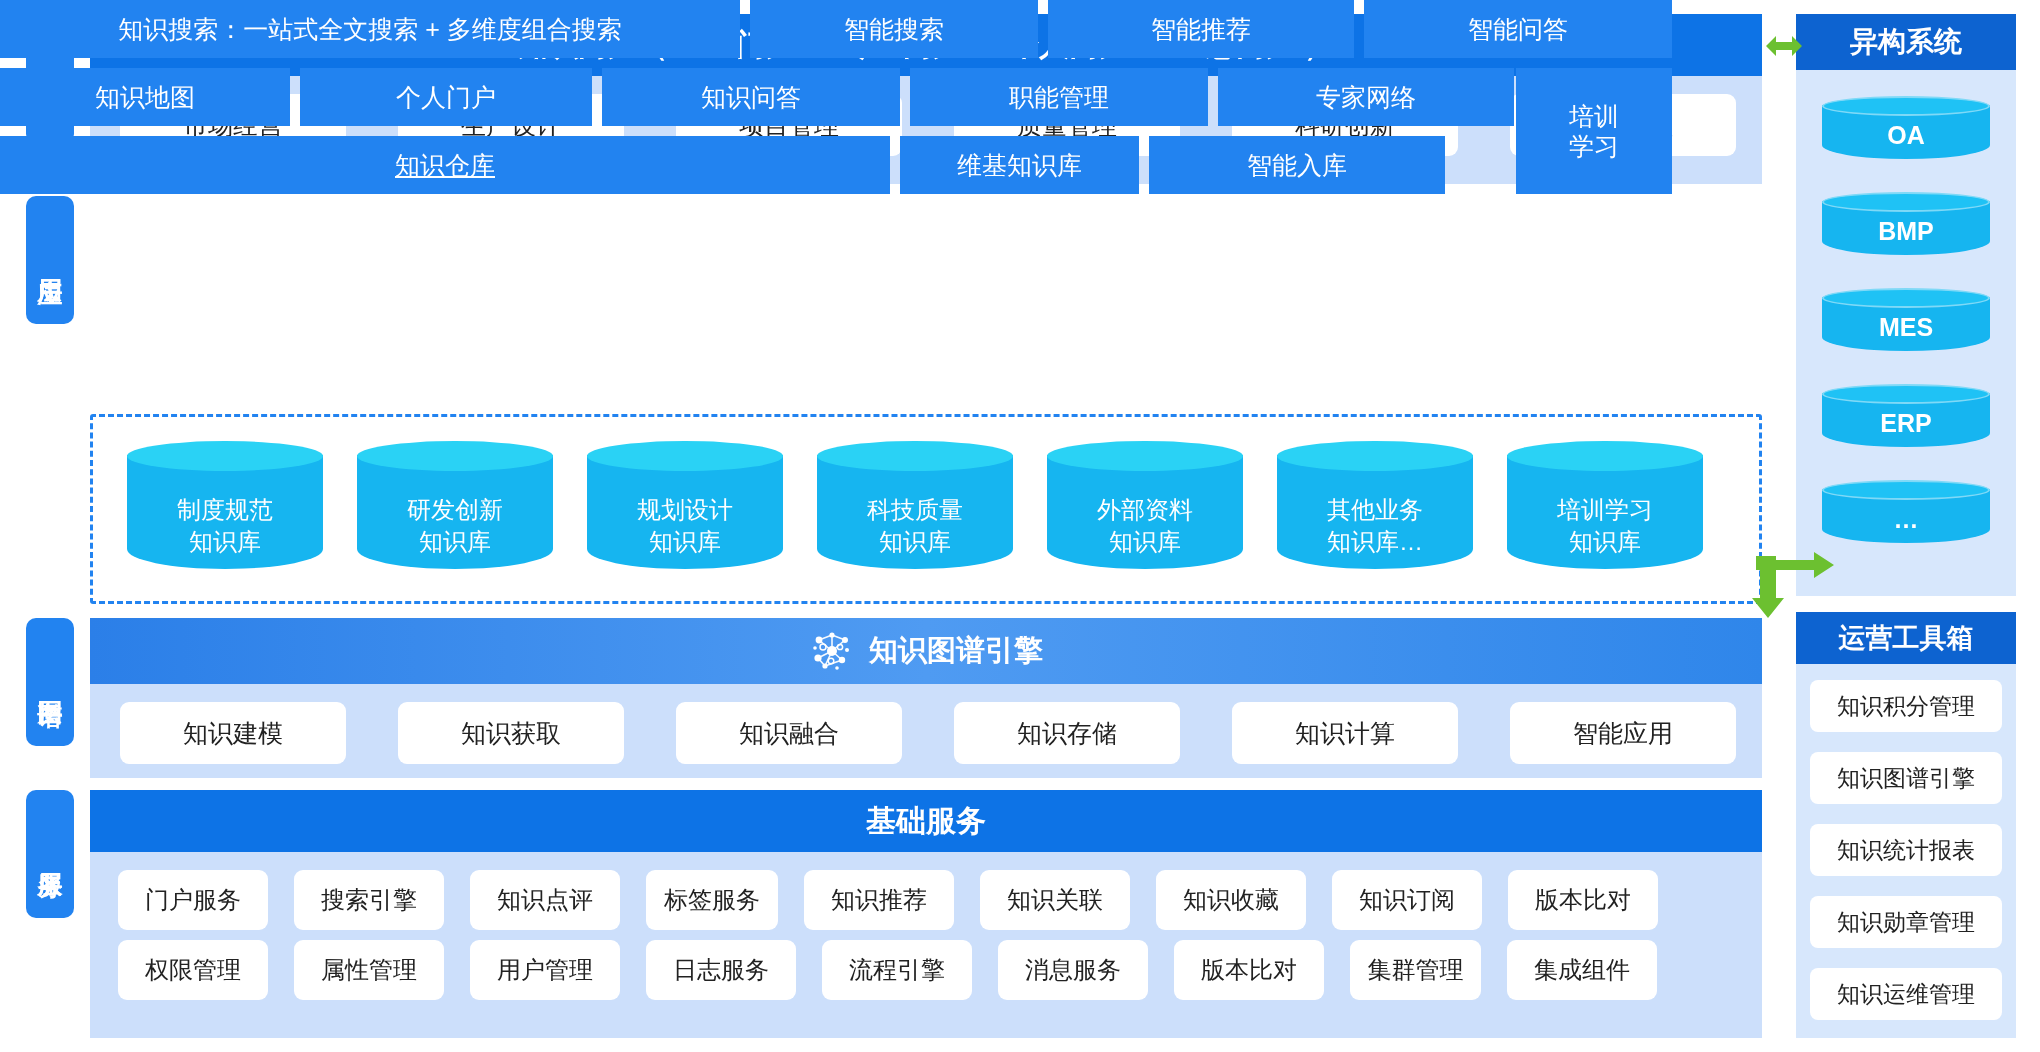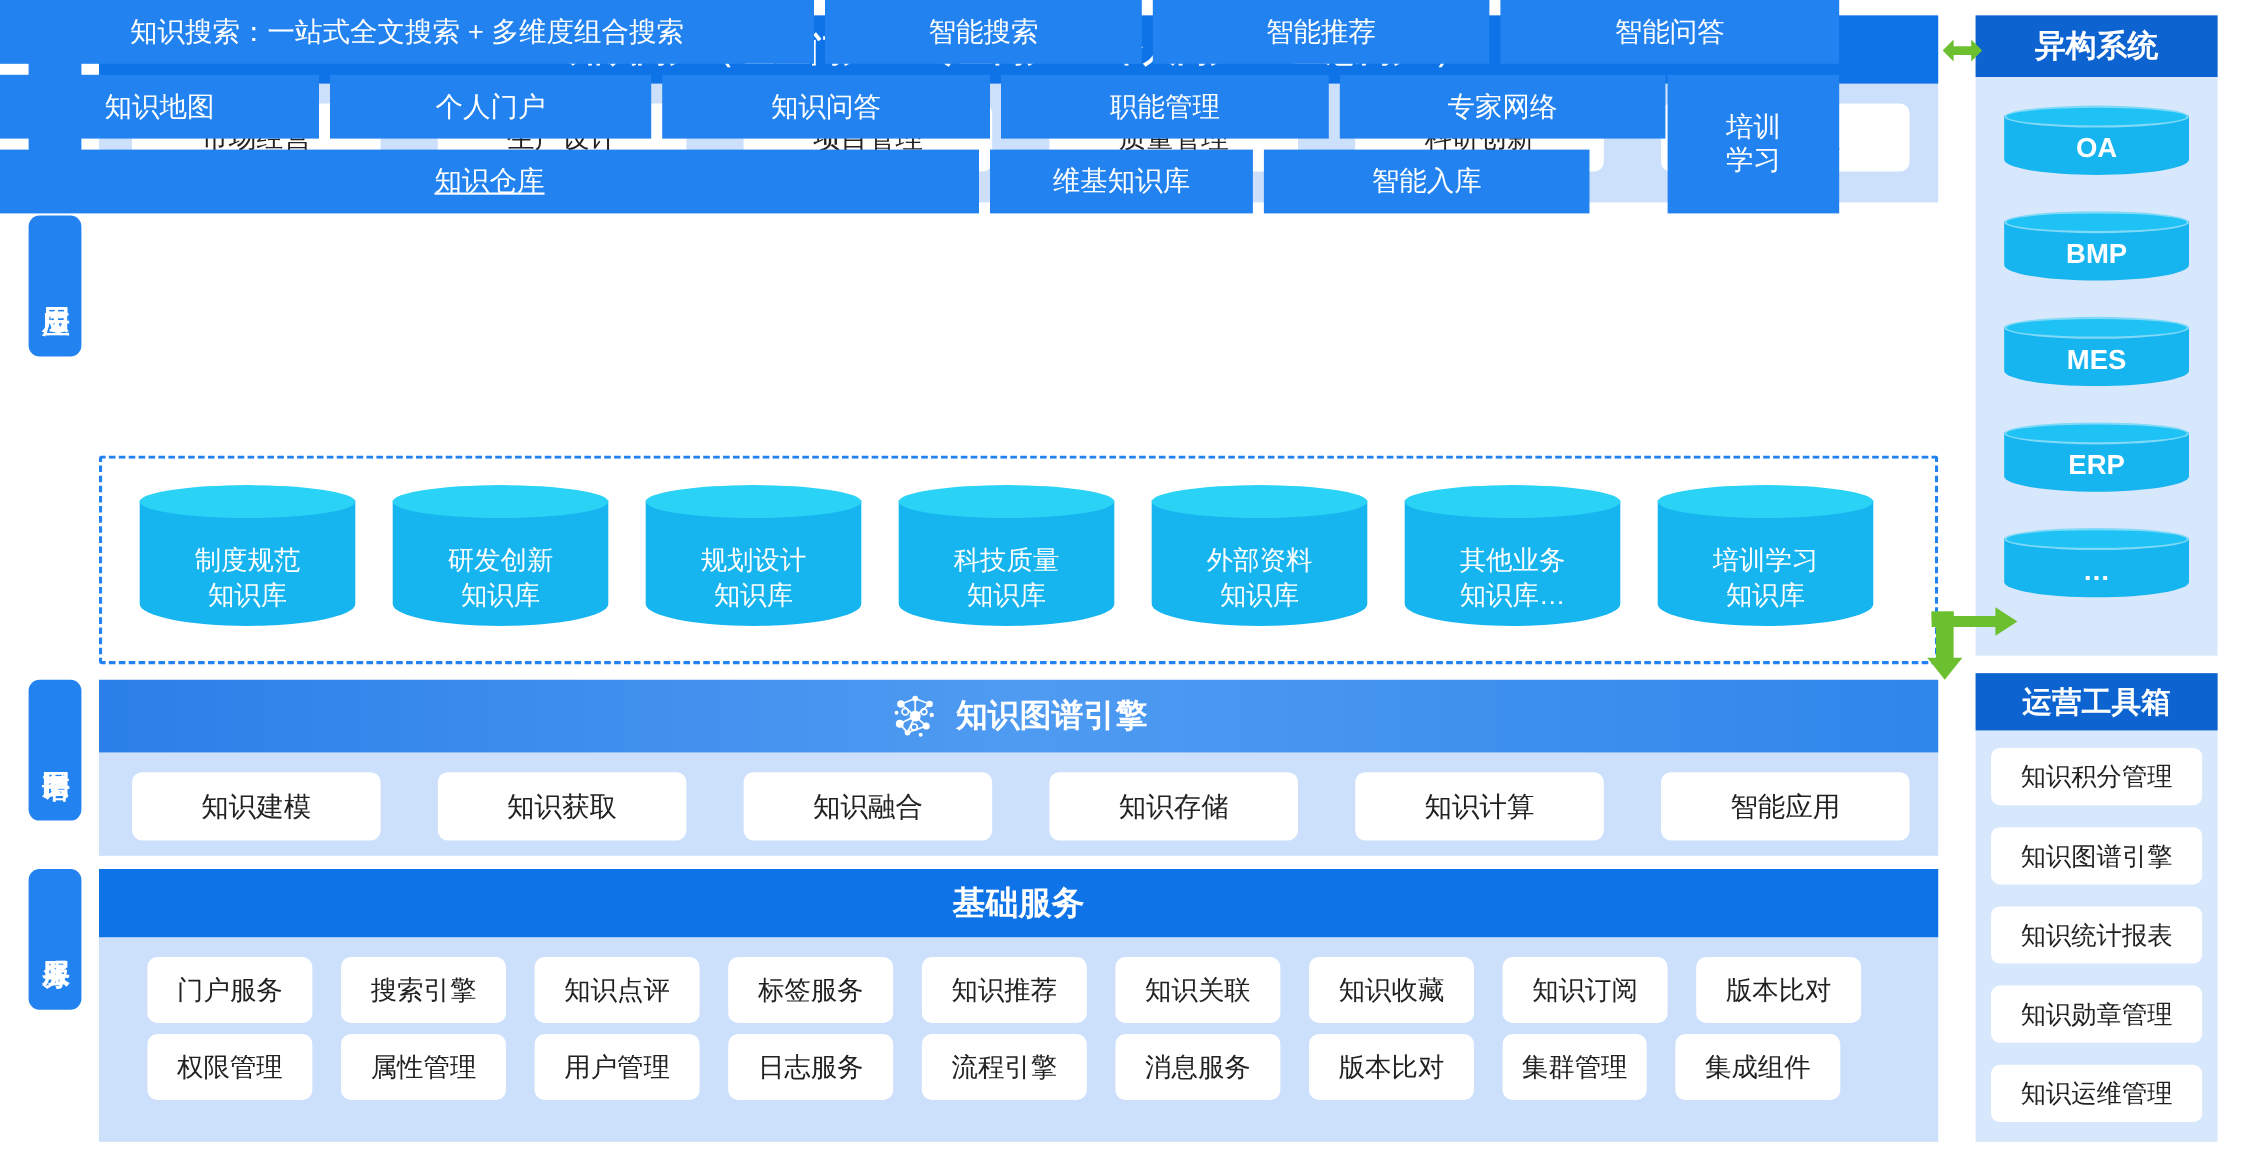--- a/index.html
+++ b/index.html
@@ -116,21 +116,21 @@
   .graph-row { position: absolute; left: 0; top: 84px; width: 1672px; height: 62px;
     display: flex; }
   .graph-row .white-pill { height: 62px; }
 
   
   #svc-panel { left: 90px; top: 790px; width: 1672px; height: 248px; }
   #svc-title {
     position: absolute; left: 0; top: 0; width: 1672px; height: 62px;
     font-size: 30px;
   }
-  .svc-row { position: absolute; left: 0; width: 1672px; height: 60px; display: flex; margin-left: 16px; }
+  .svc-row { position: absolute; left: 0; width: 1672px; height: 60px; display: flex; }
   #svc-row1 { top: 80px; }
   #svc-row2 { top: 150px; }
   .svc-row .white-pill { height: 60px; font-size: 24px; }
 
   
   #het-panel { position: absolute; left: 1796px; top: 14px; width: 220px; height: 582px;
     background: #d7e7fc; }
   #het-title { position: absolute; left: 0; top: 0; width: 220px; height: 56px;
     background: #0d63d0; font-size: 28px; }
   .sys-cyl { position: absolute; left: 26px; width: 168px; height: 66px; }
@@ -347,21 +347,21 @@
     <div class="band-title" id="svc-title">基础服务</div>
 
     <div class="svc-row" id="svc-row1">
       <div style="width:28px;"></div>
       <div class="white-pill" style="width:150px;">门户服务</div>
       <div style="width:26px;"></div>
       <div class="white-pill" style="width:150px;">搜索引擎</div>
       <div style="width:26px;"></div>
       <div class="white-pill" style="width:150px;">知识点评</div>
       <div style="width:26px;"></div>
-      <div class="white-pill" style="width:150px;">标签服务</div>
+      <div class="white-pill" style="width:132px;">标签服务</div>
       <div style="width:26px;"></div>
       <div class="white-pill" style="width:150px;">知识推荐</div>
       <div style="width:26px;"></div>
       <div class="white-pill" style="width:150px;">知识关联</div>
       <div style="width:26px;"></div>
       <div class="white-pill" style="width:150px;">知识收藏</div>
       <div style="width:26px;"></div>
       <div class="white-pill" style="width:150px;">知识订阅</div>
       <div style="width:26px;"></div>
       <div class="white-pill" style="width:150px;">版本比对</div>

